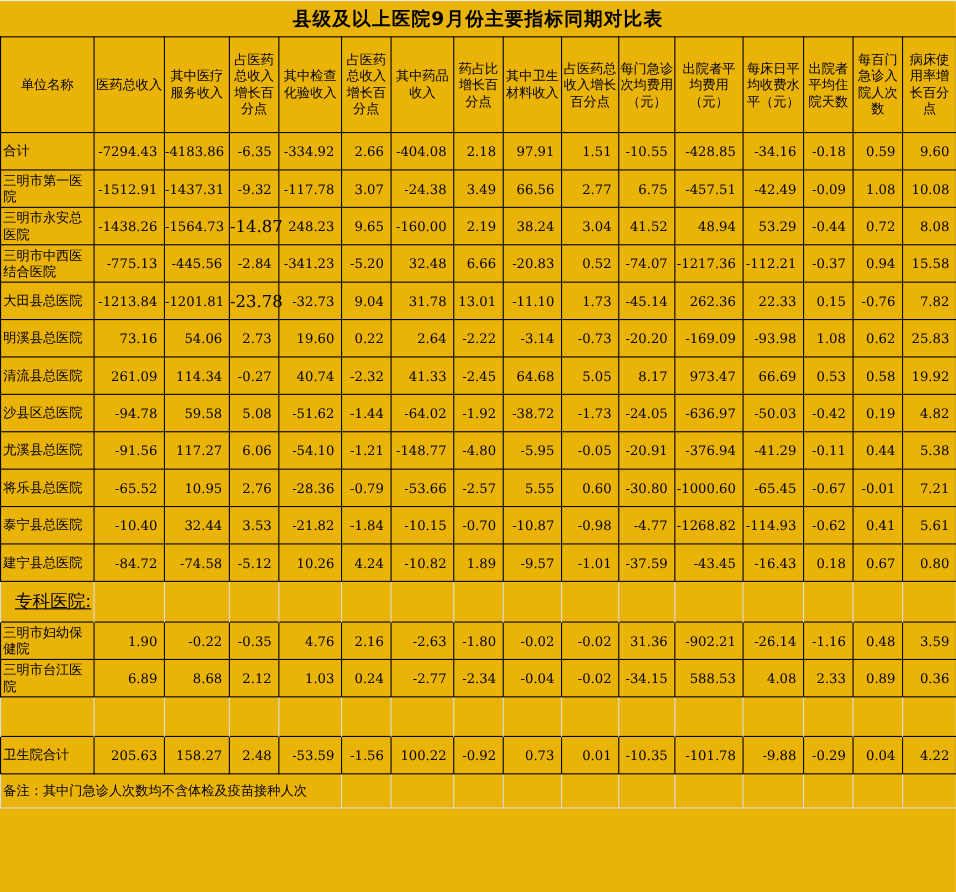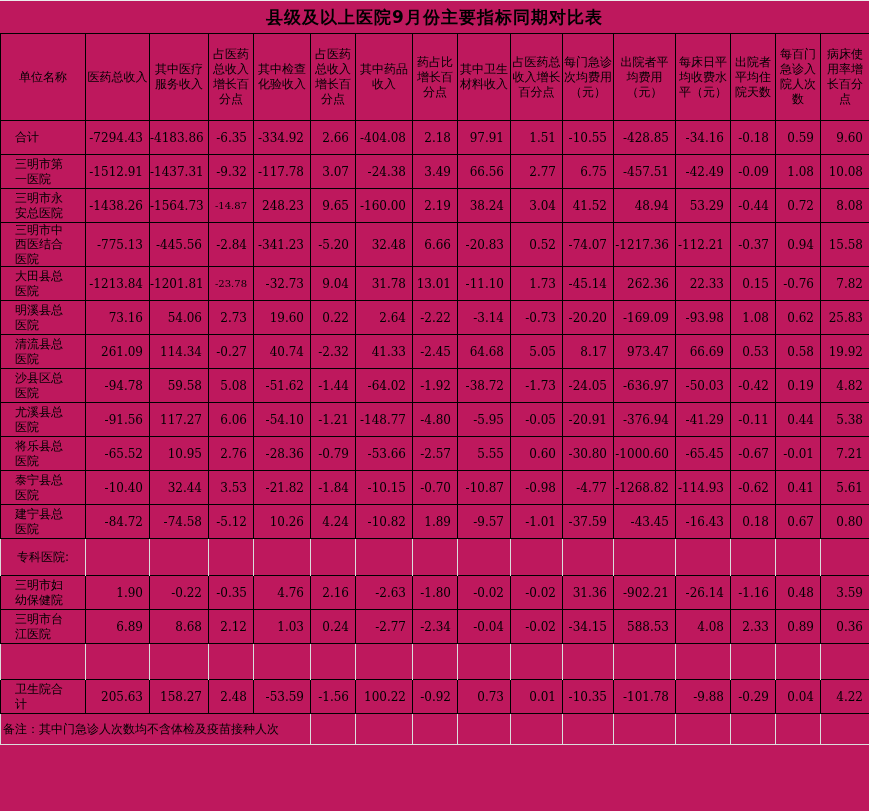--- a/index.html
+++ b/index.html
@@ -1,17 +1,17 @@
 <!DOCTYPE html>
 <html><head>
 <meta charset="utf-8">
 <style>
   html,body{margin:0;padding:0;background:#fff;}
   .page{
-    width:869px;height:811px;background:#be185d;color:#000;
+    width:869px;height:811px;background:#eab308;color:#000;
     font-family:"DejaVu Sans",sans-serif;overflow:hidden;
     border-top:1px solid #ececec;box-sizing:border-box;
   }
   .title{
     height:32px;display:flex;align-items:center;justify-content:center;
     font-size:17px;font-weight:bold;letter-spacing:1px;
   }
   table.grid{border-collapse:collapse;table-layout:fixed;width:869px;}
   
   col.c0{width:85px}col.c1{width:64px}col.c2{width:59px}col.c3{width:45px}
@@ -19,31 +19,31 @@
   col.c8{width:53px}col.c9{width:52px}col.c10{width:51px}col.c11{width:62px}
   col.c12{width:55px}col.c13{width:45px}col.c14{width:45px}col.c15{width:49px}
 
   th{
     border:1px solid #000;height:86px;vertical-align:middle;text-align:center;
     font-weight:normal;font-size:12px;line-height:1.25;padding:0 1px;
     word-break:break-all;
   }
   td.name{
     border:1px solid #000;height:33px;vertical-align:middle;text-align:left;
-    font-size:12px;line-height:1.2;padding:0 14px;word-break:break-all;
+    font-size:12px;line-height:1.2;padding:0 2px;word-break:break-all;
   }
   td.num{
     border:1px solid #000;height:33px;vertical-align:middle;text-align:right;
     font-family:"DejaVu Serif","DejaVu Sans",serif;font-size:12px;
     padding:0 6px 0 0;white-space:nowrap;
   }
-  td.num.small{font-size:10px;margin-left:48px;}
+  td.num.small{font-size:15px;margin-left:48px;}
   tr.section-row td{
     border:none;border-left:1px solid #dcdcdc;border-right:1px solid #dcdcdc;
-    height:36px;font-size:12px;vertical-align:middle;text-align:center;padding:0 2px;
+    height:36px;font-size:16px;vertical-align:middle;text-align:right;padding:0 2px;text-decoration:underline;
   }
   tr.spacer-row td{
     border:none;border-left:1px solid #dcdcdc;border-right:1px solid #dcdcdc;
     height:33px;
   }
   tr.note-row td{
     border:none;border-left:1px solid #dcdcdc;border-right:1px solid #dcdcdc;
     border-bottom:1px solid #dcdcdc;height:30px;font-size:12px;
     vertical-align:middle;text-align:left;padding:0 2px;white-space:nowrap;
   }

